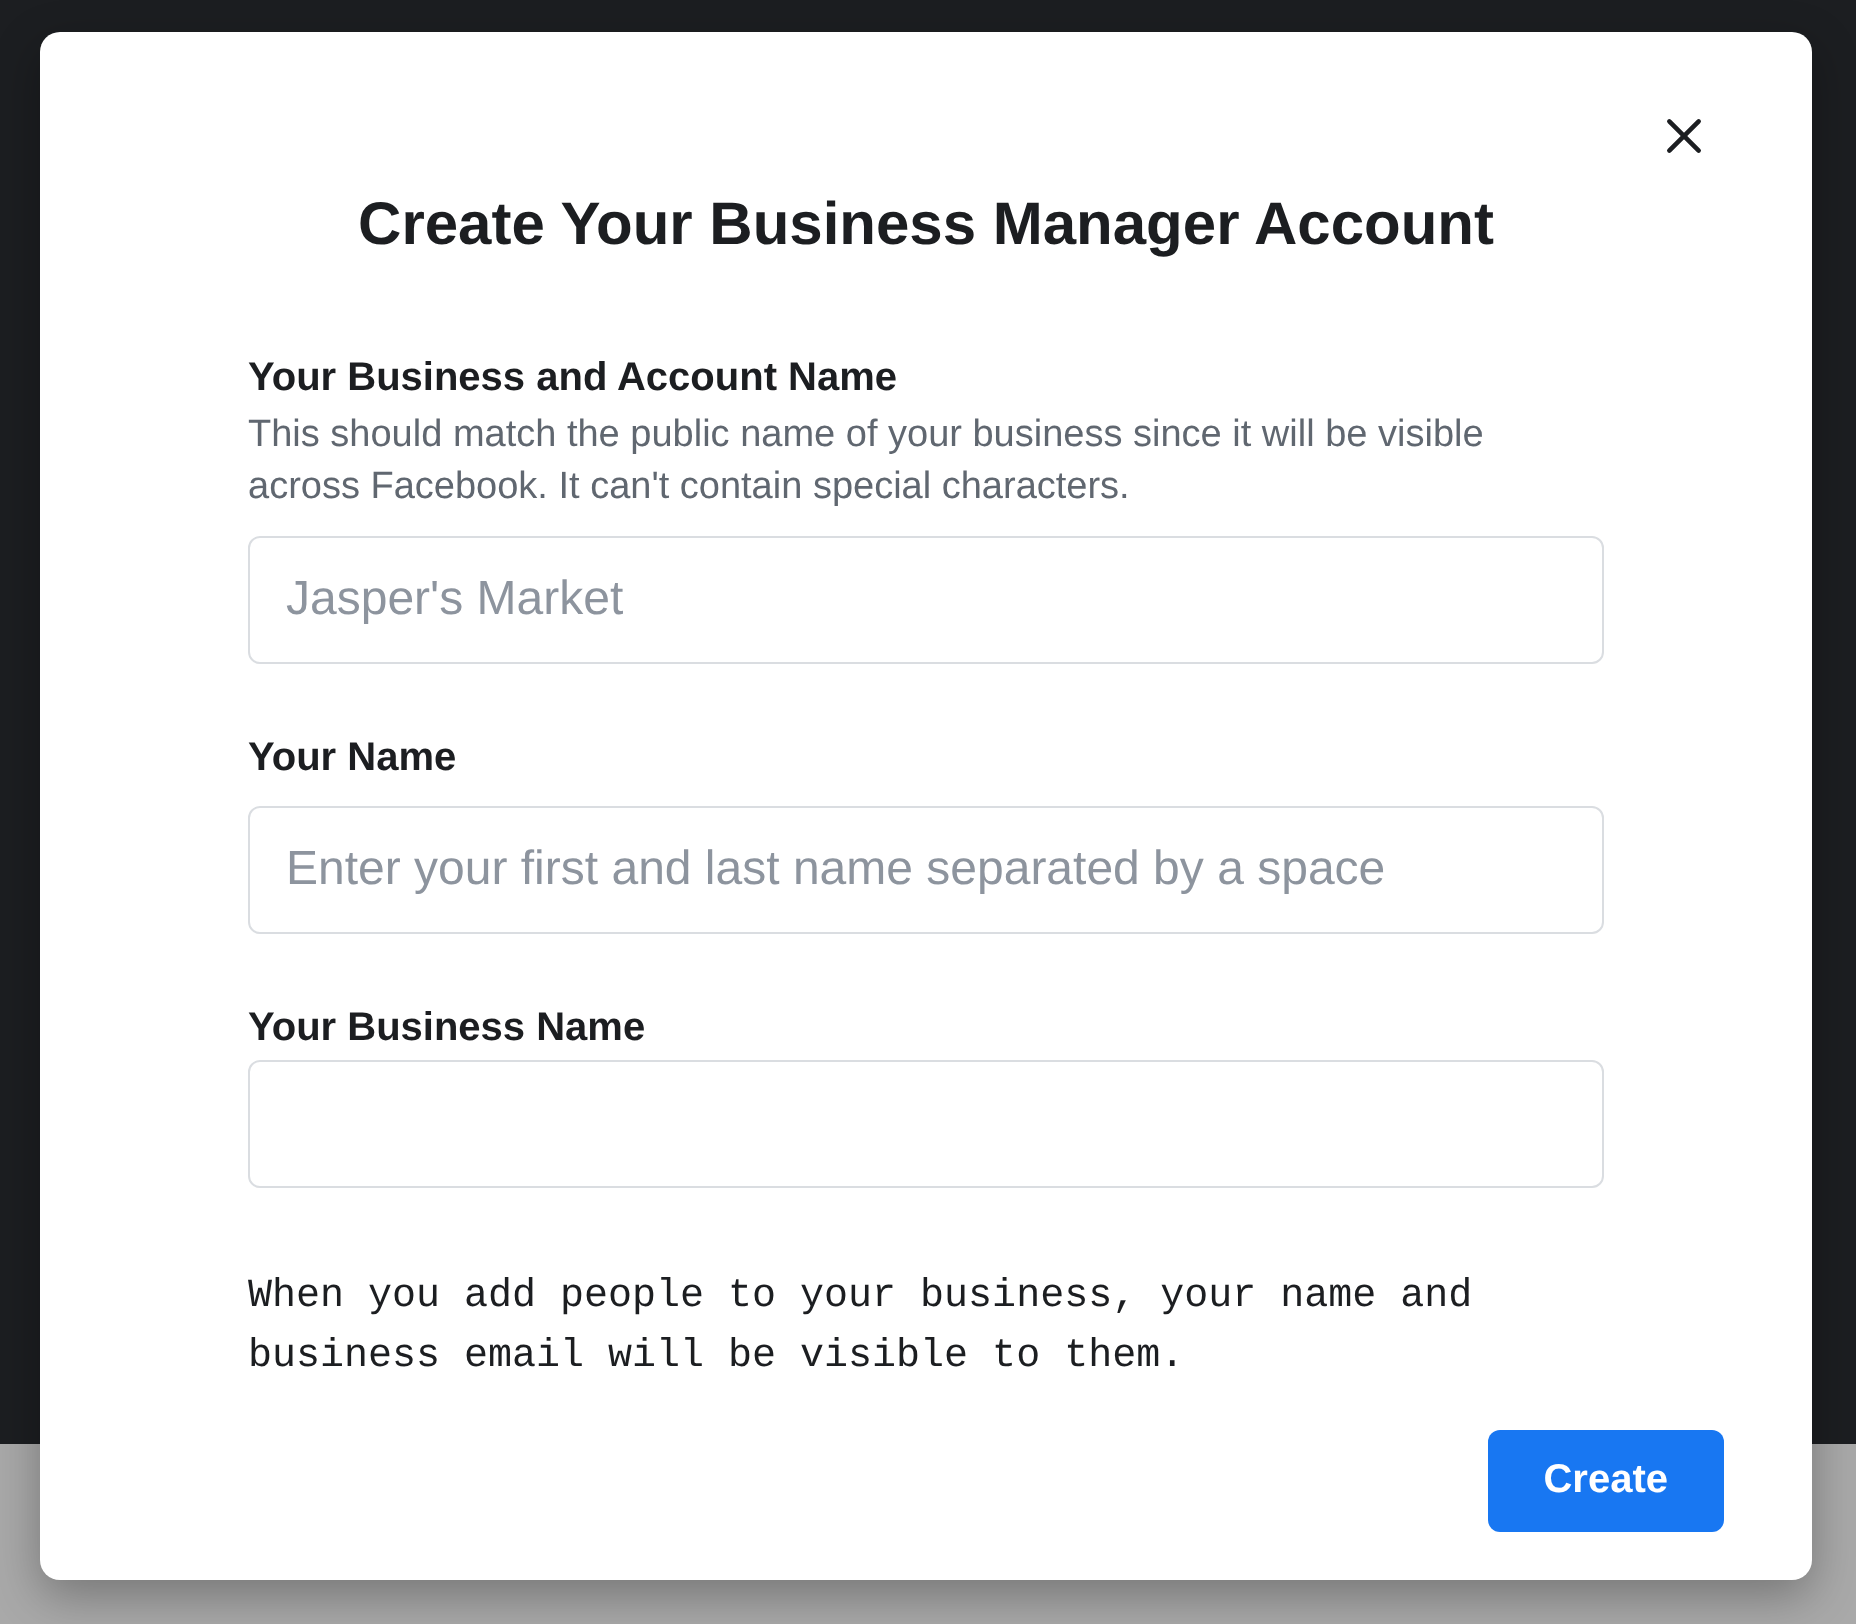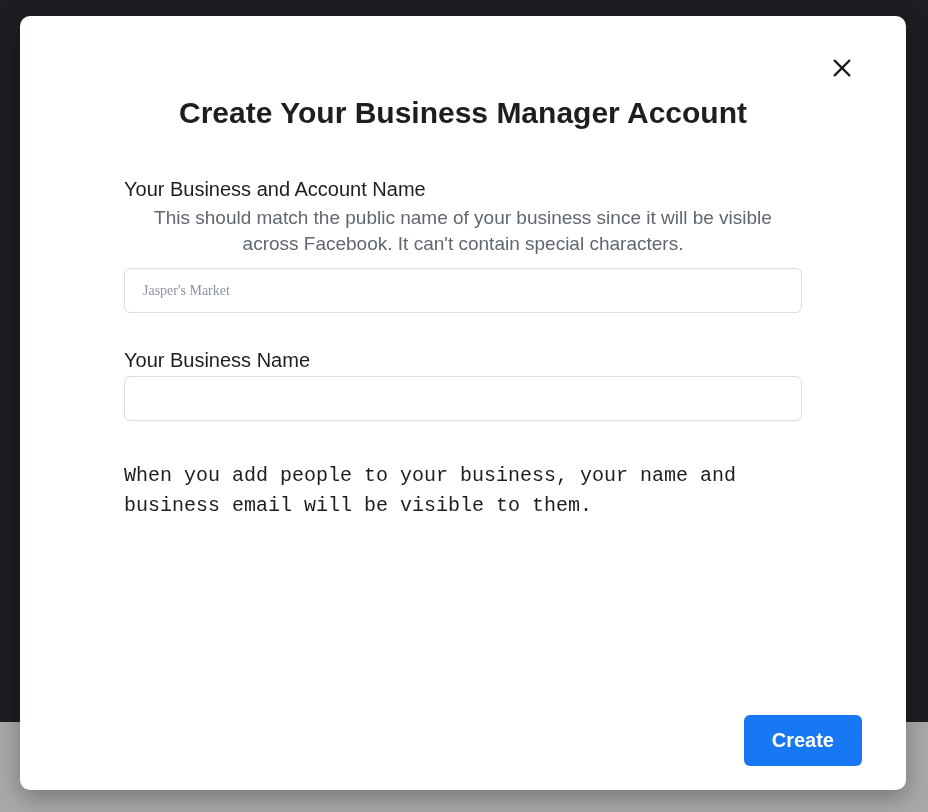--- a/index.html
+++ b/index.html
@@ -64,40 +64,39 @@
     }
     .form-content {
       padding: 0 104px;
       flex: 1;
     }
     .form-group {
       margin-bottom: 36px;
     }
     .field-label {
       font-size: 20px;
-      font-weight: 400;
+      font-weight: 700;
       color: #1c1e21;
       margin-bottom: 4px;
     }
     .field-helper {
       font-size: 19px;
       color: #606770;
       line-height: 1.35;
       margin-bottom: 12px;
-      text-align: center;
     }
     .text-input {
       width: 100%;
-      height: 45px;
+      height: 64px;
       border: 1px solid #dadde1;
       border-radius: 6px;
       padding: 0 18px;
-      font-size: 14px;
+      font-size: 24px;
       color: #1c1e21;
-      font-family: Liberation Serif, serif;
+      font-family: Liberation Sans, sans-serif;
       outline: none;
     }
     .text-input::placeholder {
       color: #8d949e;
     }
     .visibility-note {
       font-size: 20px;
       color: #1c1e21;
       line-height: 1.5;
       margin-top: 40px;
@@ -138,20 +137,22 @@
 
   <div class="form-content">
 
     <div class="form-group">
       <div class="field-label">Your Business and Account Name</div>
       <div class="field-helper">This should match the public name of your business since it will be visible across Facebook. It can't contain special characters.</div>
       <input type="text" class="text-input" placeholder="Jasper's Market" style="">
     </div>
 
     <div class="form-group">
+      <div class="field-label" style="margin-bottom:12px;">Your Name</div>
+      <input type="text" class="text-input" placeholder="Enter your first and last name separated by a space" style="">
     </div>
 
     <div class="form-group">
       <div class="field-label">Your Business Name</div>
       <input type="text" class="text-input" placeholder="" style="">
     </div>
 
     <div class="visibility-note">When you add people to your business, your name and business email will be visible to them.</div>
 
   </div>

